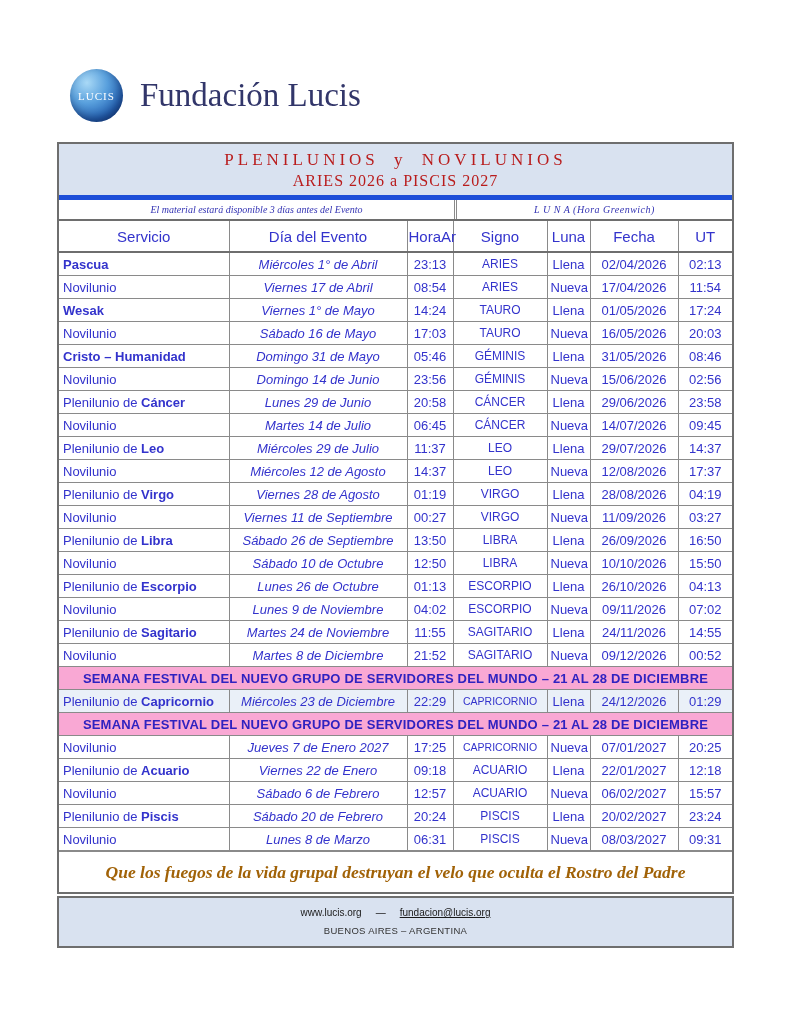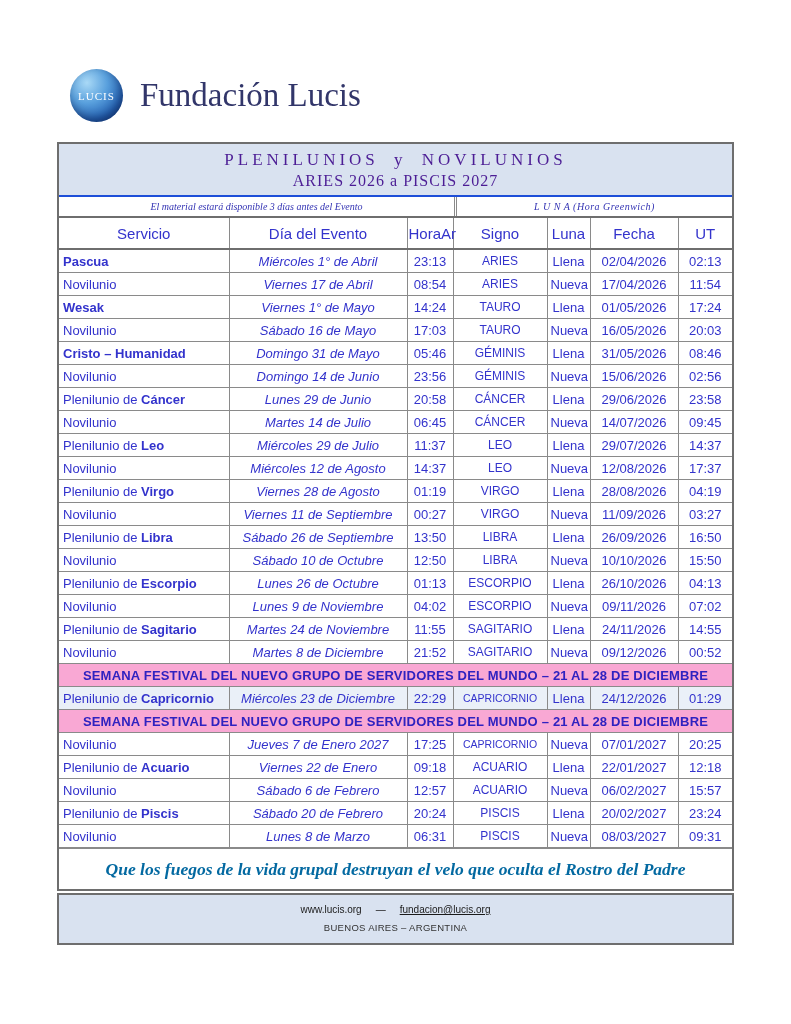--- a/index.html
+++ b/index.html
@@ -11,22 +11,22 @@
     background:radial-gradient(circle at 32% 26%, #a9d9f6 0%, #59a0dd 38%, #2563b4 70%, #143a7e 100%);
     display:flex;align-items:center;justify-content:center;
     box-shadow:inset -2px -4px 8px rgba(0,0,30,.35);}
   .logo-sphere span{color:#ffffff;font-family:"Liberation Serif",serif;font-size:11px;letter-spacing:1px;}
   .org-name{font-family:"Liberation Serif",serif;font-weight:400;font-size:33px;color:#32366a;margin:0;}
 
   
   .sheet{position:absolute;top:142px;left:57px;width:677px;}
   .tbl-outer{border:2px solid #6e6e6e;background:#fff;}
 
-  .title-block{background:#d9e2f0;border-bottom:2px solid #1d4ed8;text-align:center;
-    font-family:"Liberation Serif",serif;color:#4c1d95;padding:5px 0 4px 0;}
+  .title-block{background:#d9e2f0;border-bottom:5px solid #1d4ed8;text-align:center;
+    font-family:"Liberation Serif",serif;color:#b91c1c;padding:5px 0 4px 0;}
   .title-line1{font-size:17px;letter-spacing:4px;word-spacing:7px;line-height:22px;}
   .title-line2{font-size:16px;letter-spacing:1px;line-height:20px;}
 
   .note-row{display:flex;border-bottom:2px solid #6e6e6e;background:#fff;
     font-family:"Liberation Serif",serif;font-style:italic;color:#3333b3;font-size:10px;}
   .note-left{width:395px;text-align:center;padding:4px 0;}
   .note-right{flex:1;text-align:center;padding:4px 0;border-left:3px double #8a8a8a;letter-spacing:.5px;}
 
   table{border-collapse:collapse;table-layout:fixed;width:100%;}
   col.c1{width:170px}col.c2{width:178px}col.c3{width:46px}col.c4{width:94px}
@@ -44,21 +44,21 @@
   td.svc b{font-weight:700;}
   td.day{text-align:center;font-style:italic;}
   td.num{text-align:center;}
   td.signo{text-align:center;font-size:12px;}
   td.signo.small{font-size:10.5px;}
   td.banner{background:#f9a8d4;text-align:center;font-weight:700;font-size:13px;color:#2f22c0;letter-spacing:.2px;}
   tr.hl td{background:#eaf0f8;}
 
   .quote{border-top:1px solid #8a8a8a;text-align:center;padding:10px 0 9px 0;
     font-family:"Liberation Serif",serif;font-style:italic;font-weight:700;
-    font-size:17.5px;color:#0369a1;background:#fff;}
+    font-size:17.5px;color:#a16207;background:#fff;}
 
   
   .footer-box{border:2px solid #6e6e6e;margin-top:2px;background:#d9e2f0;
     text-align:center;padding:9px 0 10px 0;}
   .footer-line1{font-size:10px;color:#1a1a1a;}
   .footer-line1 .sep{margin:0 14px;}
   .footer-line1 a{color:#1a1a1a;text-decoration:underline;cursor:pointer;}
   .footer-line2{font-size:9.5px;color:#333333;margin-top:7px;letter-spacing:.3px;}
 </style>
 </head>

